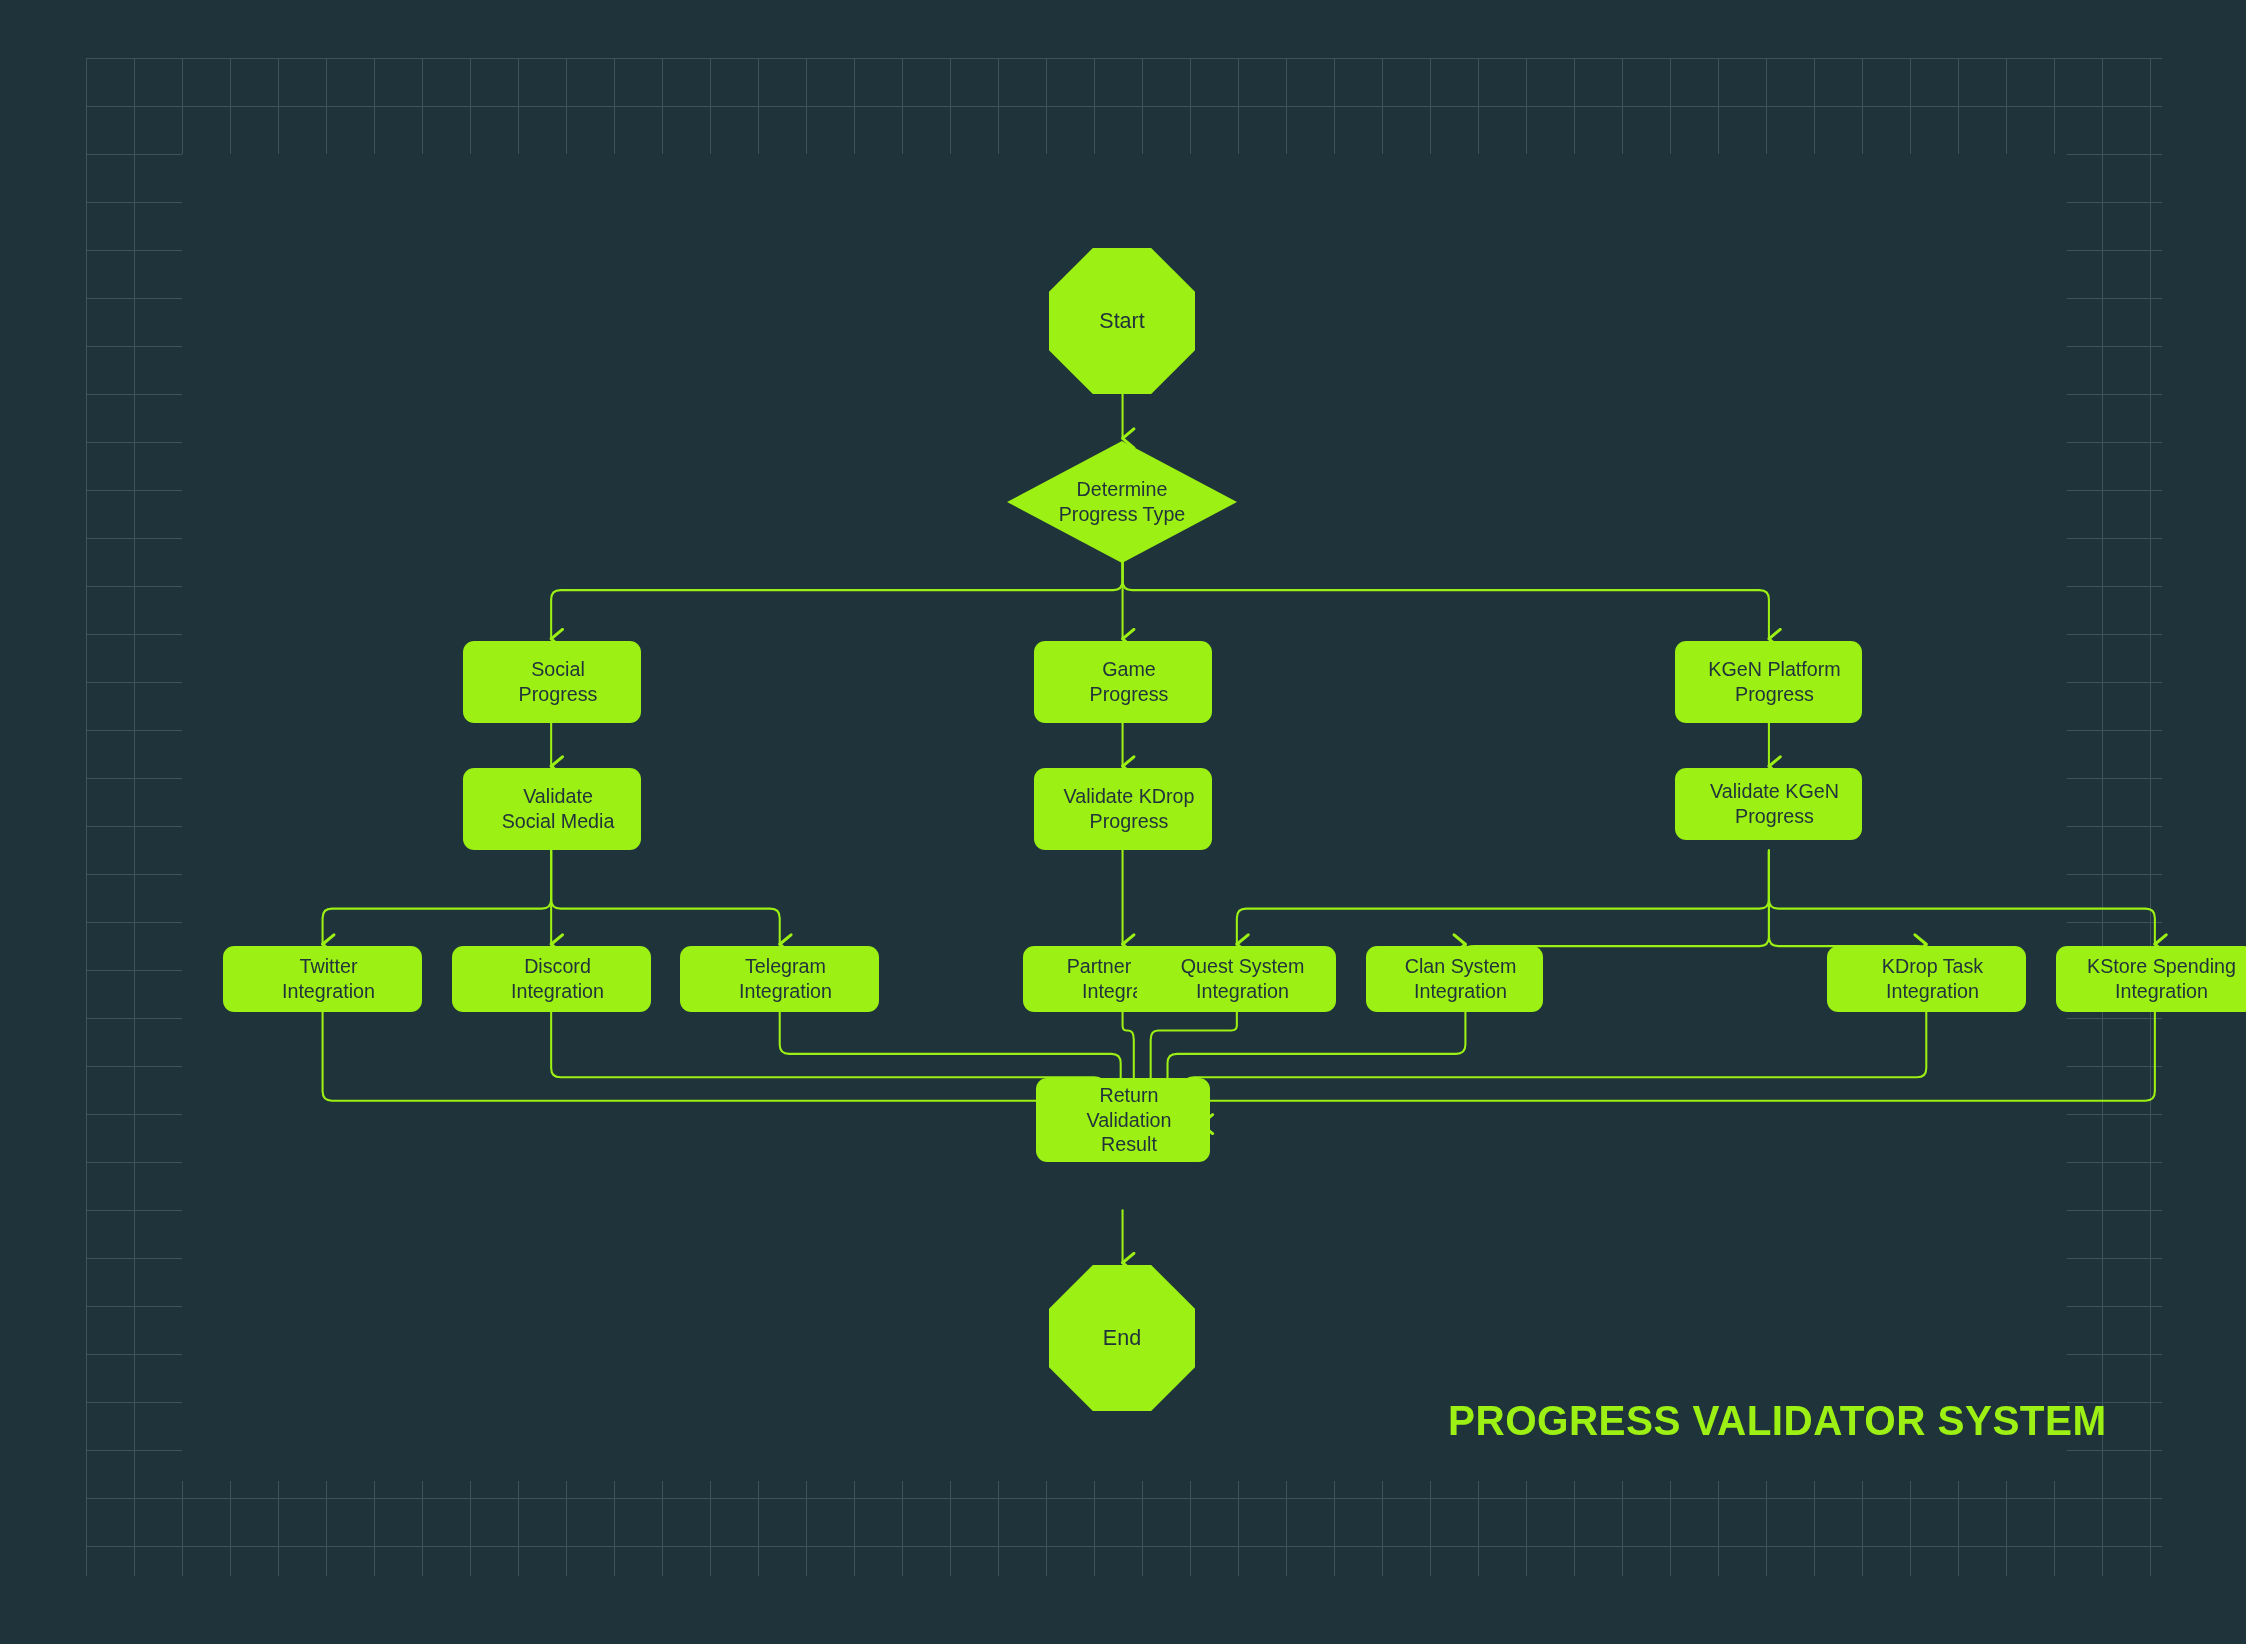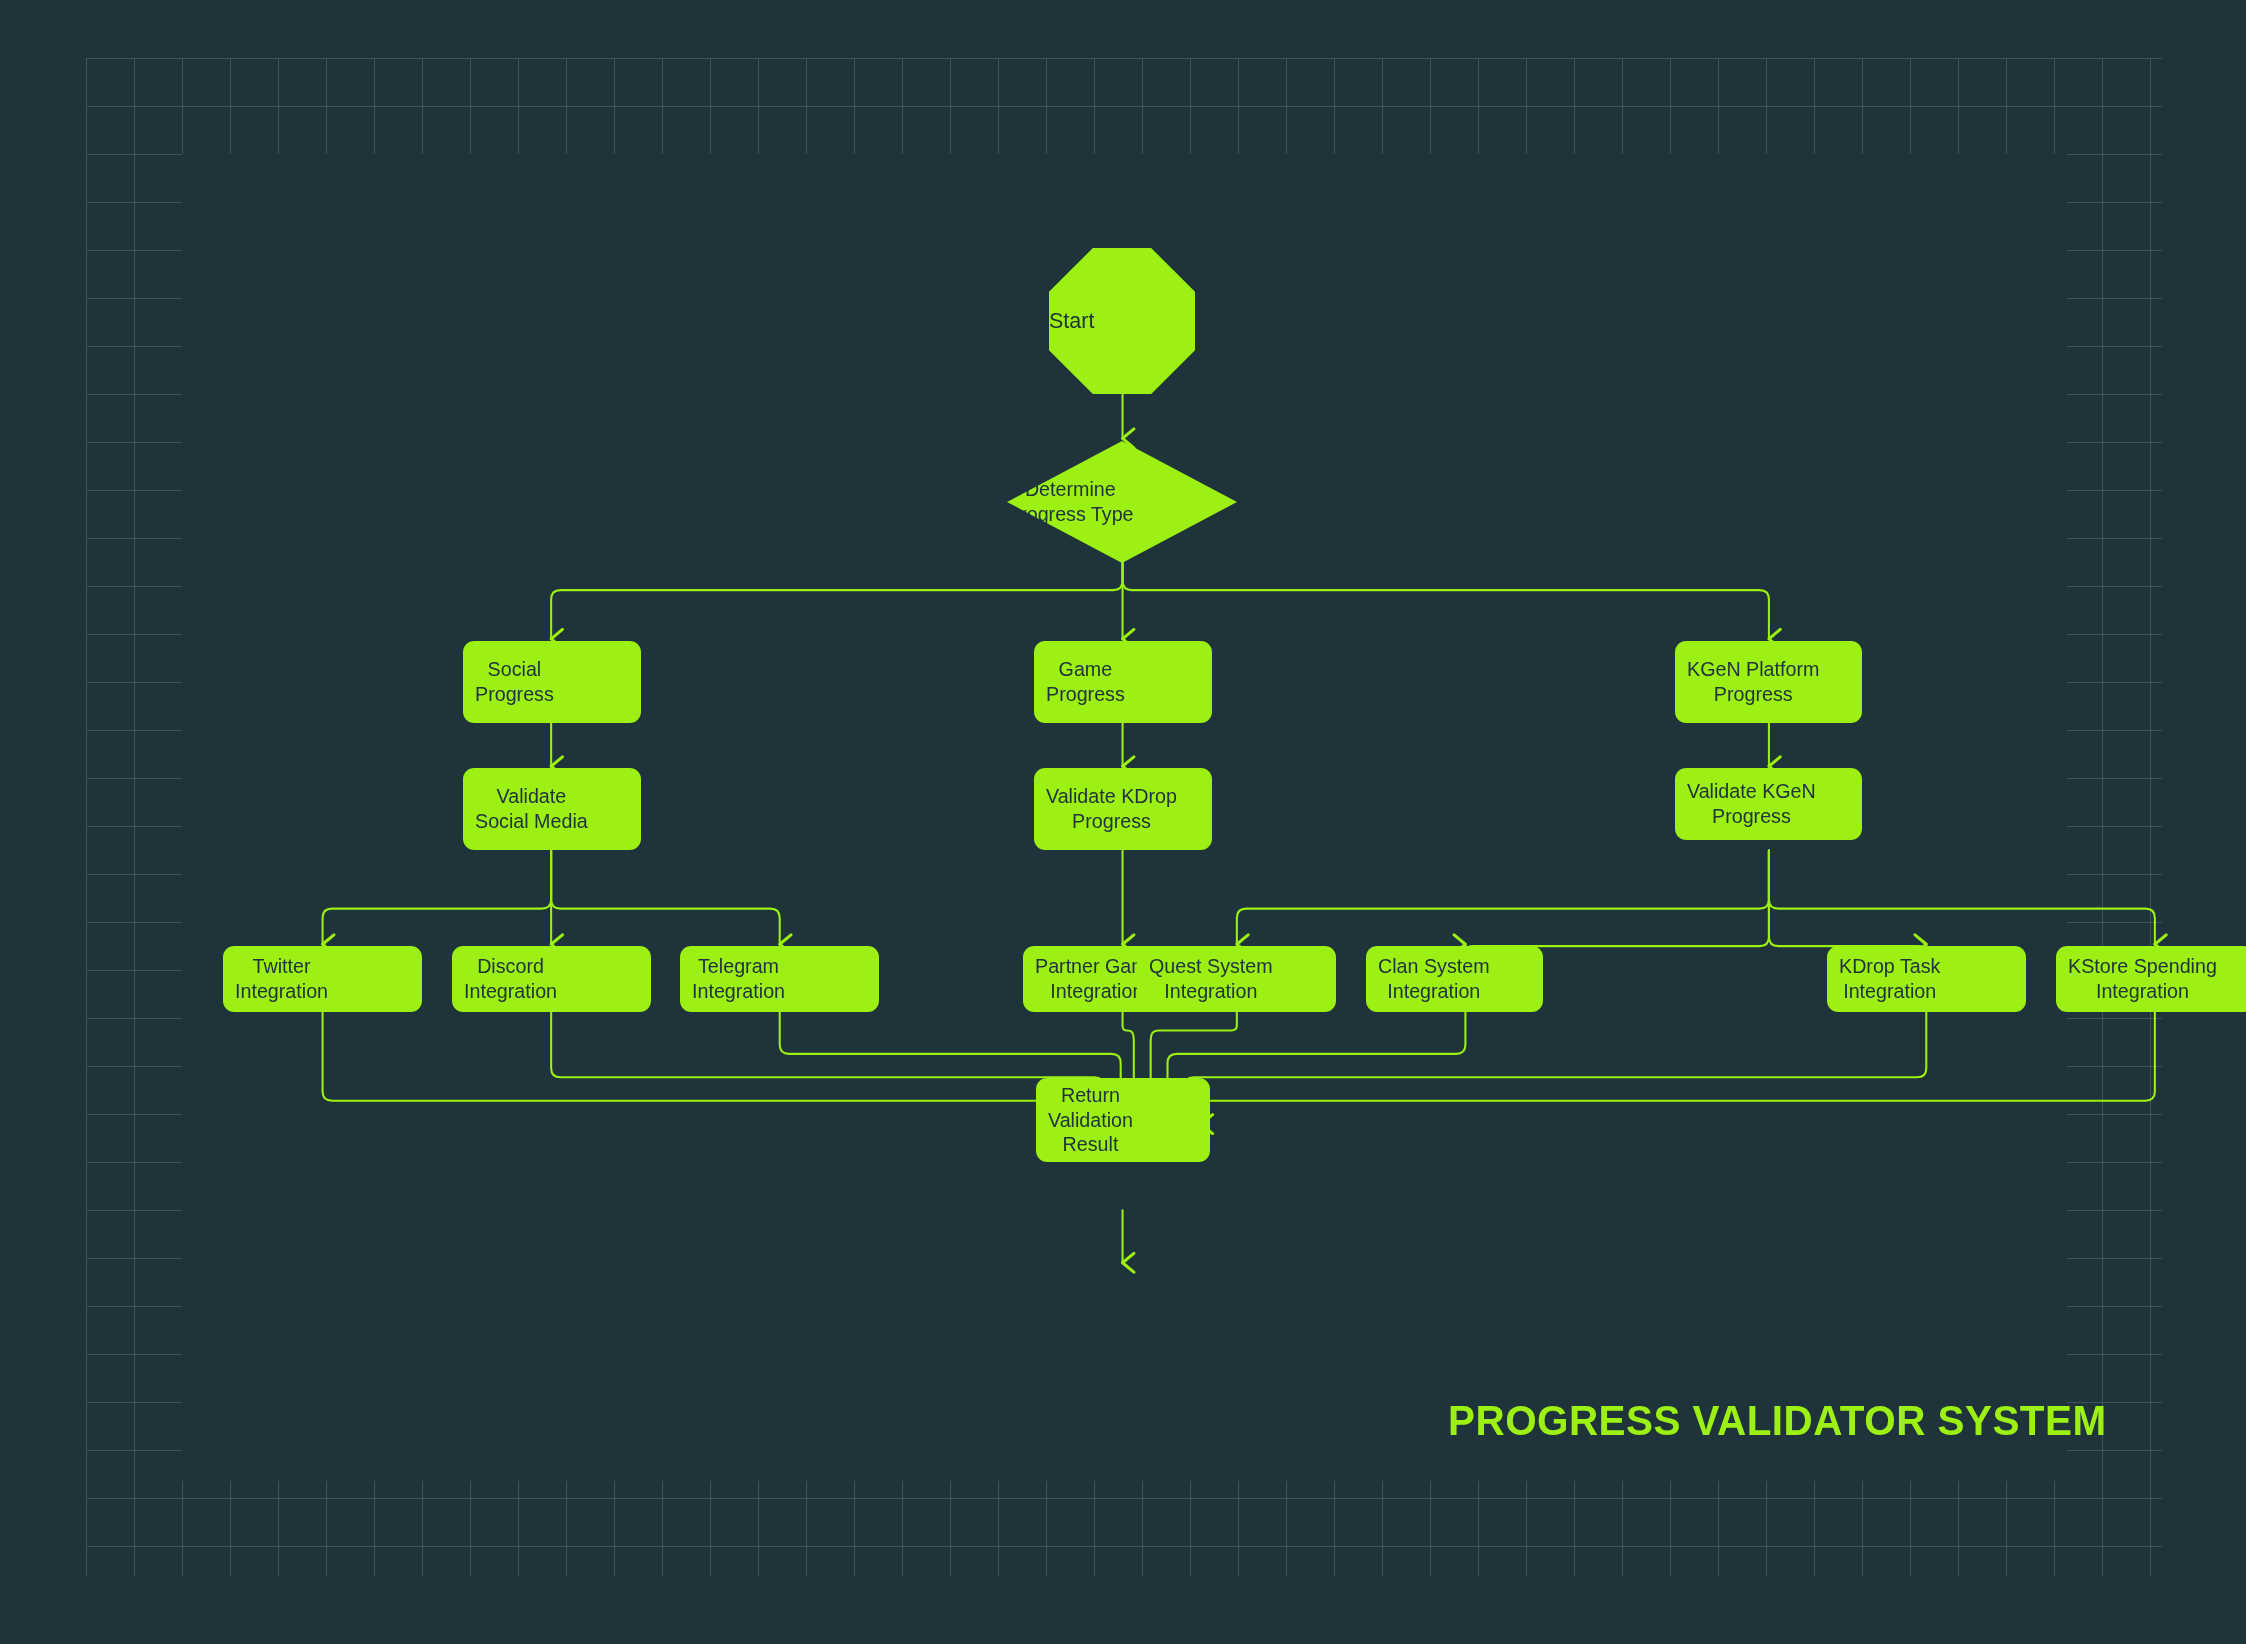--- a/index.html
+++ b/index.html
@@ -45,20 +45,21 @@
     pointer-events: none;
   }
   
   .node {
     position: absolute;
     box-sizing: border-box;
     background: #9cf013;
     color: #22343b;
     display: flex;
     align-items: center;
+    justify-content: center;
     text-align: center;
     line-height: 1.25;
     white-space: pre-line;
   }
   .node.box {
     border-radius: 11.2px;
     font-size: 19.7px;
     padding-left: 12px;
   }
   .node.diamond {
@@ -198,17 +199,21 @@
 Integration</div>
   <div class="node box" style="left:1827px; top:946px; width:199px; height:66px;">KDrop Task
 Integration</div>
   <div class="node box" style="left:2056px; top:946px; width:199px; height:66px;">KStore Spending
 Integration</div>
 
   <div class="node box" style="left:1036px; top:1078px; width:174px; height:84px;">Return
 Validation
 Result</div>
 
+  <div class="node octagon" style="left:1049px; top:1265px; width:146px; height:146px;">
+    <span class="octagon-shape"></span>
+    <span class="octagon-label">End</span>
+  </div>
 
   <div id="diagram-title">PROGRESS VALIDATOR SYSTEM</div>
 
 </div>
 
 
 </body></html>

